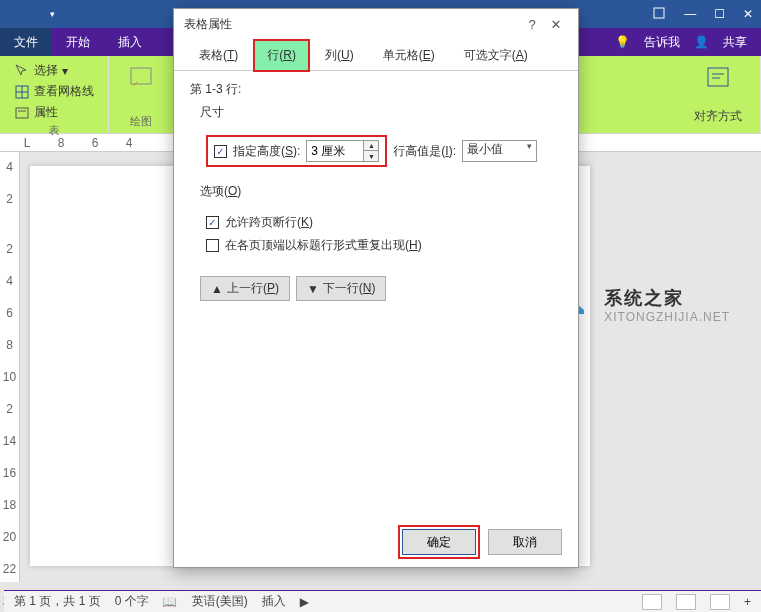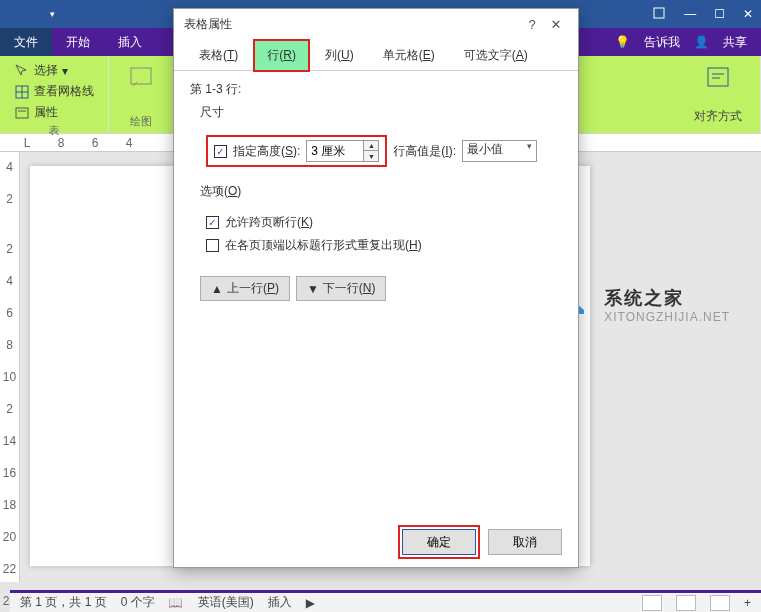--- a/index.html
+++ b/index.html
@@ -22,21 +22,21 @@
 .bigbtn svg{width:28px;height:28px}
 .ruler-h{background:#fff;height:18px;border-bottom:1px solid #ccc;display:flex;align-items:center;padding-left:20px;font-size:9px;color:#666;gap:20px}
 .ruler-h .mk{width:14px;text-align:center}
 .workarea{display:flex;height:430px;background:#e6e6e6}
 .ruler-v{width:20px;background:#fff;border-right:1px solid #ccc;display:flex;flex-direction:column;align-items:center;padding-top:8px;gap:18px;font-size:9px;color:#666}
 .page{margin:14px 0 0 10px;width:560px;height:400px;background:#fff;box-shadow:0 0 6px rgba(0,0,0,.2);position:relative}
 .watermark{position:absolute;right:-140px;top:120px;display:flex;align-items:center;gap:16px}
 .watermark .wt{display:flex;flex-direction:column}
 .watermark .wt1{font-size:18px;font-weight:bold;color:#333;letter-spacing:2px}
 .watermark .wt2{font-size:12px;color:#999;letter-spacing:1px}
-.statusbar{position:absolute;bottom:0;left:10px;right:0;height:22px;background:#f3f3f3;border-top:3px solid #4c1d95;display:flex;align-items:center;padding:0 10px;gap:14px;color:#444;font-size:11px}
+.statusbar{position:absolute;bottom:0;left:4px;right:0;height:22px;background:#f3f3f3;border-top:1px solid #4c1d95;display:flex;align-items:center;padding:0 10px;gap:14px;color:#444;font-size:11px}
 .statusbar .fill{flex:1}
 .statusbar .vbtn{width:20px;height:16px;border:1px solid #bbb;background:#fff}
 
 .dialog{position:absolute;left:173px;top:8px;width:406px;height:560px;background:#fff;border:1px solid #999;box-shadow:0 4px 16px rgba(0,0,0,.3);display:flex;flex-direction:column}
 .dlg-title{height:30px;display:flex;align-items:center;padding:0 10px;font-size:12px;color:#333}
 .dlg-title .fill{flex:1}
 .dlg-title .tctl{width:24px;text-align:center;color:#555;font-size:13px}
 .dlg-tabs{display:flex;border-bottom:1px solid #ccc;padding:0 12px;gap:3px}
 .dlg-tabs .tab{padding:6px 12px;border:1px solid transparent;position:relative;top:1px;color:#333}
 .dlg-tabs .tab.active{border:1px solid #ccc;border-bottom:1px solid #fff;background:#86efac}

